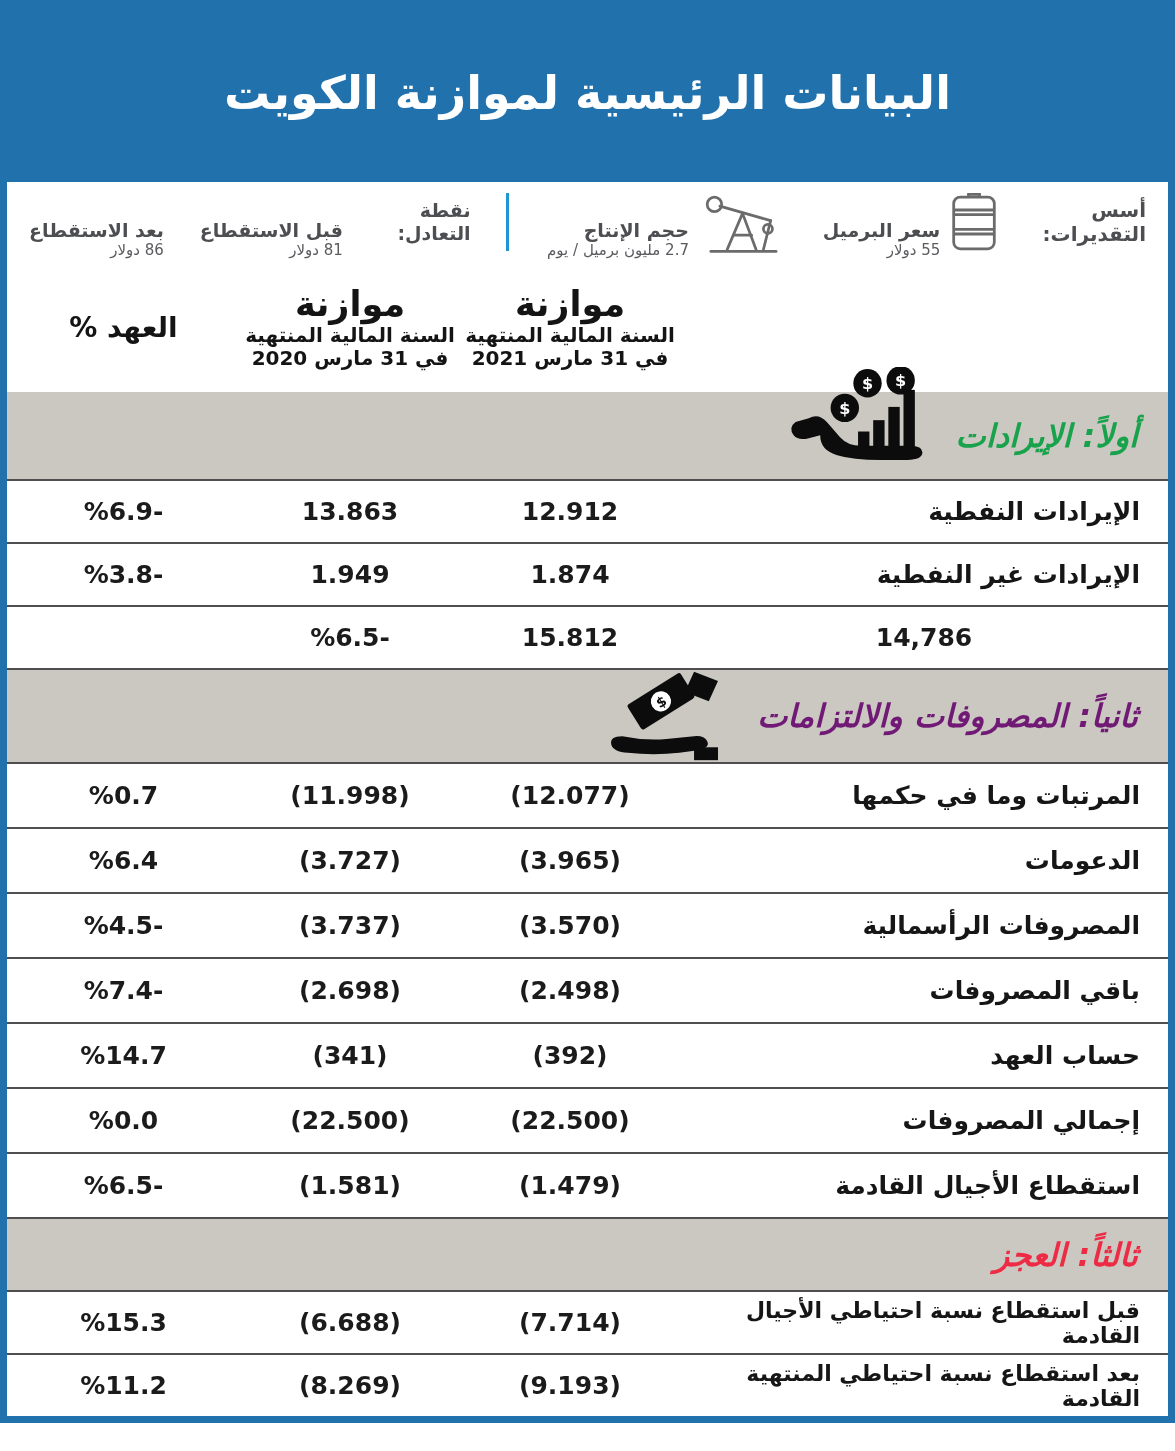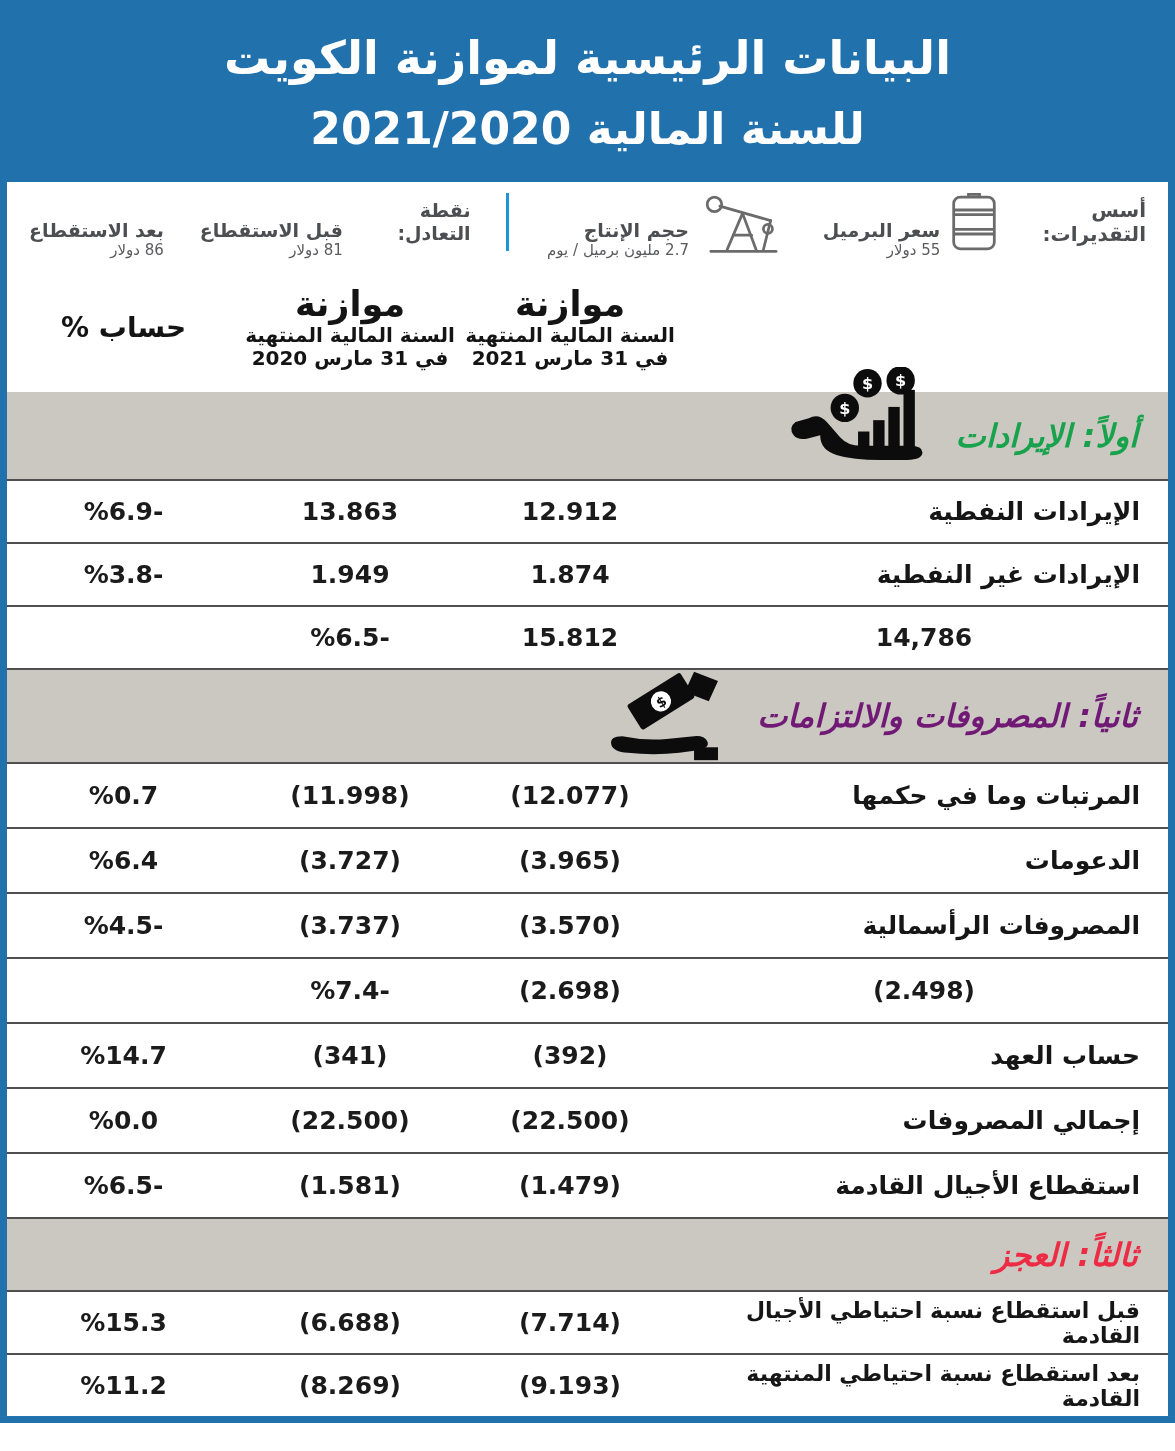--- a/index.html
+++ b/index.html
@@ -65,21 +65,20 @@
   .c.num  { text-align:center; direction:ltr; font-weight:bold; color:#1b1b1b; font-size:25px; }
   .small-label .label { font-size:22px; }
 </style>
 </head>
 <body>
 
 <div class="page">
 
   <header class="title-bar">
     <div class="title-line1">البيانات الرئيسية لموازنة الكويت</div>
-    <div class="title-line2">للسنة المالية 2021/2020</div>
   </header>
 
   <div class="frame">
 
     <section class="assumptions">
       <div class="a-heading">أسس التقديرات:</div>
 
       <div class="a-group">
         <span class="a-icon">
           <svg width="48" height="62" viewBox="0 0 52 66" fill="none" stroke="#6b6b6b" stroke-width="3">
@@ -139,21 +138,21 @@
       <div class="hcell">
         <div class="h-title">موازنة</div>
         <div class="h-sub">السنة المالية المنتهية</div>
         <div class="h-sub">في 31 مارس 2021</div>
       </div>
       <div class="hcell">
         <div class="h-title">موازنة</div>
         <div class="h-sub">السنة المالية المنتهية</div>
         <div class="h-sub">في 31 مارس 2020</div>
       </div>
-      <div class="h-diff">حساب %</div>
+      <div class="h-diff">العهد %</div>
     </section>
 
     <div class="band band-1">
       <span class="band-title" style="color: rgb(24, 162, 76);">أولاً: الإيرادات</span>
       <span class="band-icon band-icon-rev">
         <svg width="142" height="112" viewBox="0 0 150 118">
           <g fill="#0c0c0c">
             <circle cx="84" cy="17" r="15"></circle>
               <circle cx="119" cy="14" r="15"></circle>
               <circle cx="60" cy="43" r="15"></circle>
@@ -218,20 +217,21 @@
       <div class="c num">(3.727)</div>
       <div class="c num">%6.4</div>
     </div>
     <div class="trow trow-s2 grid">
       <div class="c label">المصروفات الرأسمالية</div>
       <div class="c num">(3.570)</div>
       <div class="c num">(3.737)</div>
       <div class="c num">%4.5-</div>
     </div>
     <div class="trow trow-s2 grid">
+      <div class="c label">باقي المصروفات</div>
       <div class="c num">(2.498)</div>
       <div class="c num">(2.698)</div>
       <div class="c num">%7.4-</div>
     </div>
     <div class="trow trow-s2 grid">
       <div class="c label">حساب العهد</div>
       <div class="c num">(392)</div>
       <div class="c num">(341)</div>
       <div class="c num">%14.7</div>
     </div>

